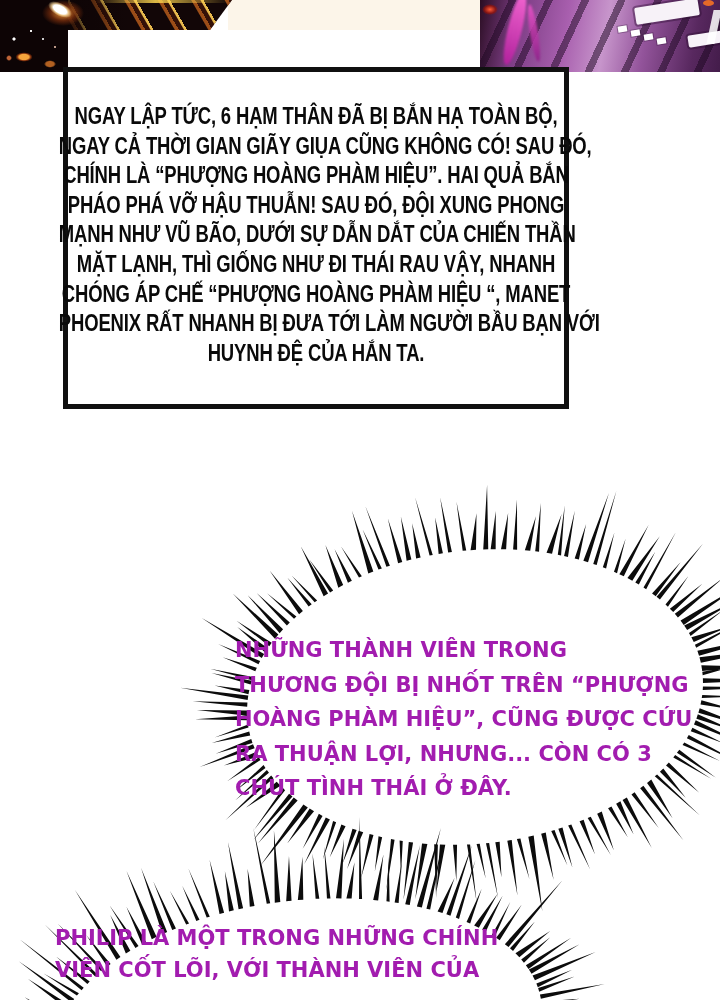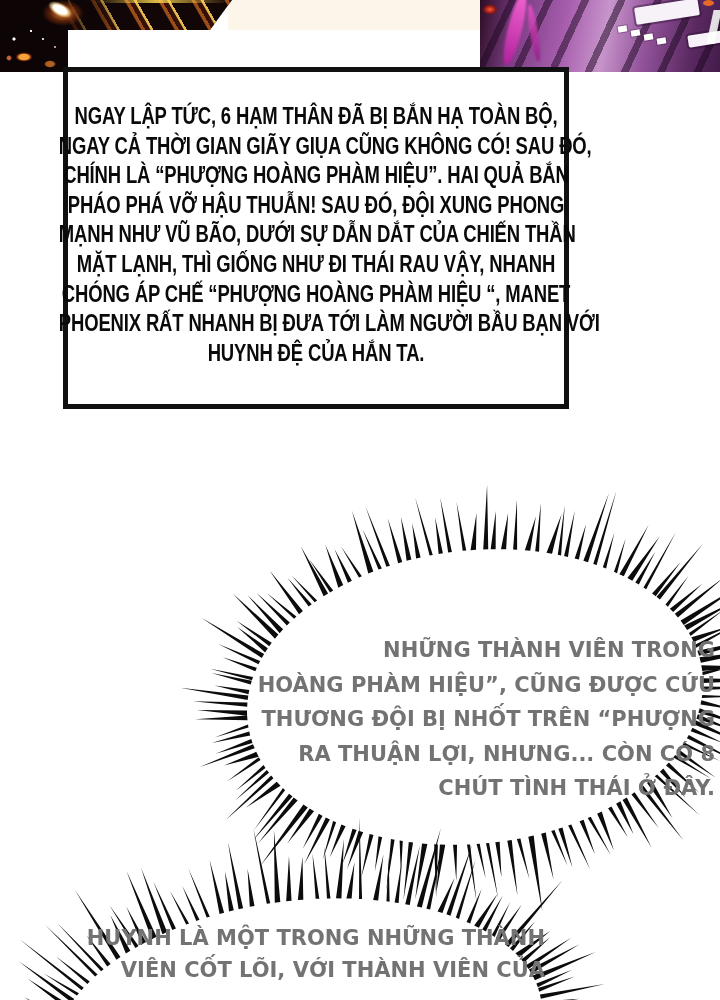--- a/index.html
+++ b/index.html
@@ -66,21 +66,21 @@
   
   .nbox{position:absolute;left:63px;top:27px;width:506px;height:342px;background:#ffffff;
     border:5px solid #101010;z-index:6;margin-top:40px;}
   .ntext{position:absolute;left:50%;top:29px;width:668px;
     transform:translateX(-50%) scaleX(0.77);transform-origin:center top;
     font-weight:bold;font-size:24px;line-height:29.6px;text-align:center;color:#0a0a0a;
     letter-spacing:-0.2px;white-space:nowrap;}
 
   
   svg.bubbles{position:absolute;left:0;top:0;z-index:4;}
-  .btext{position:absolute;z-index:10;text-align:right;color:#737373;
+  .btext{position:absolute;z-index:10;text-align:left;color:#a21caf;
     font-family:"DejaVu Sans",sans-serif;font-weight:bold;white-space:nowrap;}
   .b1{left:235px;top:633px;width:480px;font-size:21px;line-height:34.5px;}
   .b2{left:55px;top:922px;width:490px;font-size:21px;line-height:32px;}
 </style>
 </head>
 <body>
 
 <div class="page">
 
   <div class="art">
@@ -133,24 +133,24 @@
         <path d="M703.7 695.7L739.5 693.1L703.7 699.1ZM703.6 702.2L781.7 712.3L703.2 706.8ZM702.8 710.3L756.3 716.9L702.2 713.8ZM701.2 718.7L737.5 724.0L700.4 721.7ZM699.8 723.9L733.4 737.3L698.5 728.1ZM697.3 731.6L742.7 755.3L695.5 736.1ZM694.8 737.5L730.1 758.1L692.9 741.7ZM692.1 743.2L736.5 771.3L689.9 747.2ZM688.0 750.4L717.9 769.2L686.0 753.7ZM683.6 757.1L733.0 791.7L681.4 760.1ZM678.4 764.1L712.2 786.3L676.4 766.5ZM672.7 770.7L706.1 802.6L670.0 773.6ZM668.0 775.7L701.3 803.0L665.9 777.8ZM660.9 782.5L688.1 815.6L657.8 785.2ZM654.8 787.7L674.0 819.2L651.1 790.6ZM648.0 793.0L686.3 838.3L645.5 794.7ZM641.7 797.4L658.8 838.2L637.1 800.5ZM633.2 802.9L667.4 861.5L629.7 805.0ZM623.8 808.4L644.0 846.4L620.4 810.3ZM615.5 812.7L635.0 865.7L611.0 814.9ZM608.7 816.0L618.4 850.3L604.2 818.0ZM599.3 820.1L612.4 852.8L595.7 821.6ZM589.1 824.1L597.1 864.1L584.3 825.8ZM577.6 828.1L593.6 868.7L574.4 829.1ZM570.2 830.4L577.9 866.1L566.0 831.6ZM557.5 833.8L571.5 880.6L554.2 834.6ZM548.4 835.9L554.1 877.0L544.1 836.8ZM540.2 837.6L549.3 874.3L536.8 838.2ZM531.2 839.2L534.1 887.3L526.5 839.9ZM518.9 841.0L519.6 917.3L513.4 841.6ZM505.4 842.4L510.1 884.0L501.8 842.7ZM496.6 843.0L496.5 899.0L492.1 843.3ZM484.4 843.6L482.5 879.3L480.0 843.7ZM473.8 843.7L476.9 899.6L470.6 843.7ZM464.4 843.5L466.7 878.8L461.2 843.4ZM454.7 843.1L455.2 901.2L451.6 842.9ZM441.7 842.1L437.2 878.2L437.7 841.7ZM430.0 840.8L416.2 887.0L424.7 840.1ZM422.7 839.8L415.3 892.8L419.0 839.2ZM412.3 838.1L394.4 892.0L407.0 837.1ZM398.2 835.2L382.6 891.6L394.0 834.2ZM388.1 832.7L382.6 867.5L385.0 831.9ZM380.1 830.5L366.7 879.9L376.6 829.4ZM368.0 826.7L357.1 860.1L364.5 825.4ZM359.6 823.7L342.9 864.9L355.8 822.2ZM349.7 819.7L329.8 854.8L345.3 817.8ZM343.4 817.0L325.9 848.7L339.4 815.1ZM332.8 811.9L313.7 841.4L328.8 809.8ZM323.8 807.1L306.5 843.0L320.9 805.4ZM317.9 803.6L287.6 845.4L314.0 801.2ZM311.0 799.3L287.8 829.9L307.5 796.9ZM303.0 793.7L272.9 823.0L298.9 790.6ZM297.2 789.3L244.1 842.2L293.1 785.9ZM287.8 781.3L243.8 820.1L284.2 777.9ZM283.1 776.8L239.7 815.9L280.0 773.7ZM276.4 769.8L240.9 806.7L274.5 767.5ZM272.3 764.9L235.6 783.2L268.9 760.6ZM266.1 756.7L213.9 793.6L264.1 753.7ZM262.2 750.8L225.6 774.8L260.4 747.8ZM259.2 745.6L227.6 765.1L257.6 742.6ZM255.1 737.3L219.8 754.8L253.7 734.2ZM253.6 733.8L218.1 738.9L251.7 728.7ZM250.5 725.0L193.8 737.9L249.3 720.7ZM248.9 719.4L211.1 726.4L248.1 715.3ZM247.4 711.8L208.2 715.1L246.9 707.6ZM246.5 703.7L211.8 710.1L246.4 700.7ZM246.3 696.4L194.3 689.9L246.4 691.6ZM246.4 691.8L197.1 680.8L246.8 686.6ZM247.4 682.8L193.8 671.7L248.1 678.6ZM248.6 676.1L182.6 657.0L249.7 671.8ZM250.0 670.5L217.2 658.3L251.3 666.5ZM253.2 661.2L215.4 645.7L254.7 657.6ZM254.9 657.1L214.5 641.3L256.3 654.0ZM259.2 648.4L228.1 631.2L261.1 645.1ZM263.1 641.9L225.1 617.4L265.1 638.7ZM267.0 635.9L211.1 589.6L269.8 632.2ZM270.9 630.7L245.9 602.6L274.1 626.8ZM275.7 625.0L245.8 596.2L278.5 621.9ZM282.1 618.1L244.9 568.7L286.0 614.4ZM287.4 613.1L259.5 572.1L291.2 609.6ZM295.4 606.2L268.7 570.8L298.6 603.6ZM303.2 600.2L279.0 572.2L305.8 598.3ZM308.7 596.3L283.9 549.6L312.8 593.6ZM319.0 589.7L300.9 558.9L322.3 587.8ZM325.4 586.1L305.3 557.1L328.1 584.6ZM335.0 581.0L317.4 528.9L339.7 578.7ZM341.8 577.8L324.6 542.9L345.1 576.3ZM350.5 574.0L342.1 530.2L355.6 571.9ZM360.6 570.0L350.7 535.0L364.7 568.5ZM372.1 566.0L357.5 533.4L375.1 565.1ZM381.8 563.0L372.1 498.9L387.0 561.6ZM392.3 560.2L380.7 518.3L395.8 559.4ZM400.5 558.3L386.0 496.1L404.1 557.5ZM412.5 555.9L406.9 510.1L416.8 555.1ZM421.2 554.4L420.1 509.7L426.1 553.7ZM430.9 553.1L430.6 517.6L435.5 552.5ZM444.6 551.6L436.3 492.1L447.8 551.4ZM453.8 550.9L454.1 514.1L458.1 550.7ZM463.4 550.5L461.2 494.6L467.2 550.4ZM478.0 550.3L477.0 500.9L481.6 550.4ZM485.9 550.5L495.7 514.3L491.4 550.7ZM498.6 551.1L509.2 487.3L503.6 551.5ZM506.0 551.7L515.1 514.3L511.0 552.1ZM516.3 552.7L527.2 517.4L521.4 553.4ZM528.3 554.3L537.4 504.9L532.3 555.0ZM539.9 556.3L554.5 523.5L545.2 557.4ZM550.1 558.4L560.8 511.0L553.9 559.3ZM561.2 561.1L580.3 524.1L566.6 562.6ZM572.2 564.2L584.3 515.8L575.4 565.2ZM578.3 566.1L593.7 522.3L582.1 567.4ZM588.6 569.7L603.6 536.6L592.7 571.2ZM597.0 572.9L629.5 508.2L601.5 574.8ZM606.5 577.0L637.2 506.6L609.8 578.5ZM615.7 581.3L630.8 548.2L618.8 583.0ZM626.3 587.0L641.4 555.2L629.2 588.7ZM631.4 590.0L665.6 544.2L635.6 592.5ZM639.0 594.7L675.6 556.4L643.6 597.9ZM646.4 599.8L669.5 571.3L649.7 602.3ZM654.0 605.7L692.1 553.8L656.5 607.7ZM661.9 612.5L693.7 584.2L665.3 615.6ZM666.0 616.3L717.7 568.3L669.1 619.4ZM674.1 624.9L699.9 599.0L676.3 627.4ZM678.0 629.5L712.9 608.1L681.0 633.2ZM682.4 635.2L734.9 604.2L685.1 639.1ZM687.4 642.5L749.3 614.3L690.1 647.1ZM690.5 647.7L744.9 628.3L693.0 652.6ZM694.5 655.7L730.7 636.7L695.8 658.8ZM696.4 660.2L736.6 653.1L698.3 665.2ZM699.2 668.1L747.2 650.1L700.1 671.1ZM701.0 674.2L773.0 666.8L702.1 679.5ZM702.4 681.0L769.8 680.0L703.2 686.5ZM703.4 689.2L751.2 695.3L703.7 694.8Z" fill="#0c0c0c"></path>
       </g>
       <g transform="rotate(-7 298 1032)">
         <ellipse cx="298" cy="1032" rx="254" ry="136" fill="#ffffff"></ellipse>
         <path d="M543.1 1031.4L581.5 1033.3L543.1 1035.5ZM542.9 1037.5L602.6 1039.9L542.6 1040.7ZM541.8 1045.8L593.2 1056.0L541.0 1049.3ZM540.8 1050.2L578.5 1057.2L539.9 1053.3ZM538.3 1057.8L603.8 1079.5L537.2 1060.7ZM535.9 1063.7L571.7 1081.2L534.2 1067.2ZM531.8 1071.4L562.4 1094.4L529.4 1075.3ZM529.5 1075.2L570.6 1109.5L526.7 1079.2ZM524.0 1082.9L547.7 1111.5L520.6 1086.9ZM518.5 1089.3L557.3 1123.4L516.1 1091.9ZM514.3 1093.7L546.3 1122.3L512.0 1096.0ZM507.8 1099.9L537.3 1144.1L503.9 1103.2ZM501.8 1104.9L533.6 1142.4L499.0 1107.1ZM494.3 1110.6L513.3 1143.5L490.6 1113.2ZM485.5 1116.6L519.7 1186.4L480.9 1119.4ZM478.6 1120.7L514.0 1195.5L474.2 1123.2ZM470.4 1125.3L483.6 1161.3L466.1 1127.5ZM459.4 1130.8L470.4 1166.0L455.0 1132.8ZM452.5 1133.9L477.8 1189.0L449.2 1135.3ZM439.6 1139.1L462.0 1190.1L436.6 1140.3ZM431.2 1142.2L443.2 1178.7L427.4 1143.5ZM420.1 1145.8L440.6 1211.3L416.5 1146.9ZM409.7 1148.8L423.1 1191.4L406.3 1149.7ZM398.9 1151.6L410.7 1226.4L394.1 1152.7ZM389.4 1153.8L391.0 1192.3L384.4 1154.8ZM377.0 1156.2L378.4 1199.4L372.0 1157.1ZM366.0 1158.1L372.7 1222.7L361.6 1158.7ZM350.6 1160.2L353.9 1232.7L345.8 1160.7ZM342.0 1161.1L349.2 1221.6L338.4 1161.4ZM326.3 1162.4L332.8 1205.0L323.2 1162.5ZM313.5 1163.0L318.0 1205.0L310.3 1163.1ZM303.1 1163.2L300.9 1217.4L298.7 1163.2ZM291.7 1163.2L291.9 1240.4L288.1 1163.1ZM281.0 1162.9L274.7 1234.3L276.5 1162.7ZM269.1 1162.3L259.6 1212.0L264.0 1162.0ZM253.9 1161.1L248.8 1221.0L250.2 1160.7ZM243.0 1159.9L236.7 1224.9L239.5 1159.5ZM232.2 1158.4L217.3 1219.4L227.3 1157.7ZM218.9 1156.2L197.1 1233.4L213.7 1155.2ZM206.9 1153.9L202.1 1193.3L203.9 1153.2ZM196.4 1151.4L187.8 1188.5L192.7 1150.5ZM184.8 1148.4L171.1 1185.4L180.5 1147.2ZM176.4 1146.0L165.7 1183.2L172.8 1144.8ZM163.1 1141.6L145.5 1202.1L160.2 1140.5ZM157.2 1139.4L127.5 1196.8L152.3 1137.5ZM146.3 1135.1L132.0 1174.0L143.1 1133.7ZM134.2 1129.6L114.4 1160.7L130.0 1127.6ZM126.2 1125.6L89.2 1181.0L121.7 1123.2ZM116.2 1120.0L93.8 1162.4L113.3 1118.3ZM110.0 1116.2L91.3 1148.2L107.0 1114.3ZM104.4 1112.5L73.6 1143.0L100.1 1109.4ZM95.3 1105.8L68.9 1136.8L92.1 1103.3ZM89.8 1101.2L38.1 1159.5L86.8 1098.7ZM83.2 1095.3L59.3 1123.3L80.9 1092.9ZM76.2 1087.9L44.0 1120.0L74.1 1085.5ZM71.4 1082.1L18.9 1118.7L68.9 1078.7ZM68.6 1078.4L28.5 1095.8L65.7 1073.9ZM64.2 1071.4L1.6 1097.6L61.6 1066.8ZM60.3 1064.2L-13.5 1102.2L59.1 1061.4ZM57.6 1057.7L22.4 1067.6L56.2 1053.7ZM55.6 1051.7L-3.7 1058.7L54.3 1046.5ZM54.2 1045.5L7.1 1056.2L53.6 1042.2ZM53.4 1040.6L-28.2 1046.9L53.0 1036.5ZM52.9 1033.4L12.4 1026.6L52.9 1028.3ZM53.2 1024.7L16.7 1018.2L53.8 1020.6ZM54.3 1018.0L10.0 1010.9L55.0 1014.7ZM55.4 1013.3L-7.5 998.8L56.3 1010.3ZM57.1 1007.6L11.3 980.6L59.1 1002.5ZM59.9 1000.7L10.9 974.8L61.8 996.9ZM63.4 993.9L31.0 964.3L66.3 989.2ZM67.0 988.0L34.6 967.6L69.1 985.1ZM71.8 981.5L36.3 946.1L74.8 977.7ZM77.0 975.2L29.4 927.8L79.9 972.0ZM83.0 968.9L52.7 943.0L85.3 966.8ZM88.3 964.1L33.0 906.0L90.7 962.0ZM94.8 958.6L67.0 927.6L97.4 956.6ZM103.4 952.2L60.0 894.6L106.1 950.4ZM110.0 947.8L72.3 894.4L112.7 946.1ZM116.6 943.7L99.8 910.2L120.3 941.6ZM126.6 938.1L93.9 863.8L130.9 936.0ZM136.7 933.2L125.9 893.0L141.5 931.0ZM146.9 928.7L126.3 883.2L150.2 927.3ZM153.8 925.9L142.9 886.8L158.1 924.2ZM164.2 922.0L147.4 851.3L169.2 920.3ZM175.3 918.4L162.2 849.8L180.3 916.9ZM185.6 915.4L172.7 865.1L189.5 914.3ZM200.1 911.7L188.1 876.4L203.1 911.0ZM210.6 909.4L200.9 872.8L213.9 908.7ZM221.3 907.3L209.1 856.4L224.5 906.8ZM234.5 905.2L231.2 850.2L239.2 904.6ZM244.2 904.0L245.0 863.5L249.1 903.4ZM254.0 902.9L251.6 834.7L258.6 902.5ZM265.4 901.9L267.8 863.8L270.2 901.6ZM282.6 901.0L278.5 824.1L286.1 900.9ZM290.7 900.8L298.7 828.7L296.3 900.8ZM302.2 900.8L310.5 856.2L307.6 900.9ZM313.9 901.0L323.8 858.7L319.4 901.3ZM331.7 902.0L334.1 856.6L335.4 902.3ZM343.0 903.0L346.6 851.1L346.5 903.4ZM352.0 904.0L367.1 846.0L357.4 904.7ZM362.3 905.4L374.8 870.3L367.5 906.1ZM374.8 907.4L385.1 826.1L377.8 907.9ZM388.7 910.1L404.5 866.1L393.6 911.2ZM401.7 913.1L409.4 869.2L404.8 913.9ZM409.7 915.2L421.3 877.2L413.6 916.3ZM420.0 918.2L441.9 861.3L424.4 919.5ZM431.3 921.8L464.7 847.0L436.1 923.6ZM440.5 925.2L464.0 864.8L444.1 926.6ZM451.2 929.5L472.3 898.0L455.9 931.6ZM459.6 933.3L493.6 867.5L463.5 935.2ZM468.6 937.7L495.1 883.0L471.6 939.4ZM478.7 943.3L497.8 912.2L482.1 945.4ZM485.8 947.7L513.0 919.0L490.2 950.5ZM493.3 952.7L517.7 921.8L496.7 955.2ZM502.2 959.4L524.5 928.9L504.8 961.6ZM506.1 962.6L535.7 932.8L509.4 965.5ZM514.0 970.0L579.0 913.5L517.3 973.4ZM518.6 974.8L546.6 951.3L521.3 977.8ZM523.4 980.4L560.6 962.6L526.8 984.8ZM528.4 987.2L559.9 968.6L530.7 990.7ZM532.3 993.4L580.6 971.8L534.5 997.5ZM534.8 998.1L588.2 979.3L536.9 1002.6ZM537.7 1004.5L603.2 988.9L539.5 1009.5ZM540.5 1013.0L577.7 1003.6L541.5 1016.7ZM541.7 1017.6L579.4 1010.7L542.3 1021.4ZM542.7 1024.2L608.3 1021.7L543.1 1028.6Z" fill="#0c0c0c"></path>
       </g>
     </svg>
 
   <div class="btext b1">
     <div>NHỮNG THÀNH VIÊN TRONG</div>
+    <div>THƯƠNG ĐỘI BỊ NHỐT TRÊN “PHƯỢNG</div>
     <div>HOÀNG PHÀM HIỆU”, CŨNG ĐƯỢC CỨU</div>
-    <div>THƯƠNG ĐỘI BỊ NHỐT TRÊN “PHƯỢNG</div>
-    <div>RA THUẬN LỢI, NHƯNG... CÒN CÓ 8</div>
+    <div>RA THUẬN LỢI, NHƯNG... CÒN CÓ 3</div>
     <div>CHÚT TÌNH THÁI Ở ĐÂY.</div>
   </div>
 
   <div class="btext b2">
-    <div>HUYNH LÀ MỘT TRONG NHỮNG THÀNH</div>
+    <div>PHILIP LÀ MỘT TRONG NHỮNG CHÍNH</div>
     <div>VIÊN CỐT LÕI, VỚI THÀNH VIÊN CỦA</div>
   </div>
 
 </div>
 
 </body></html>

